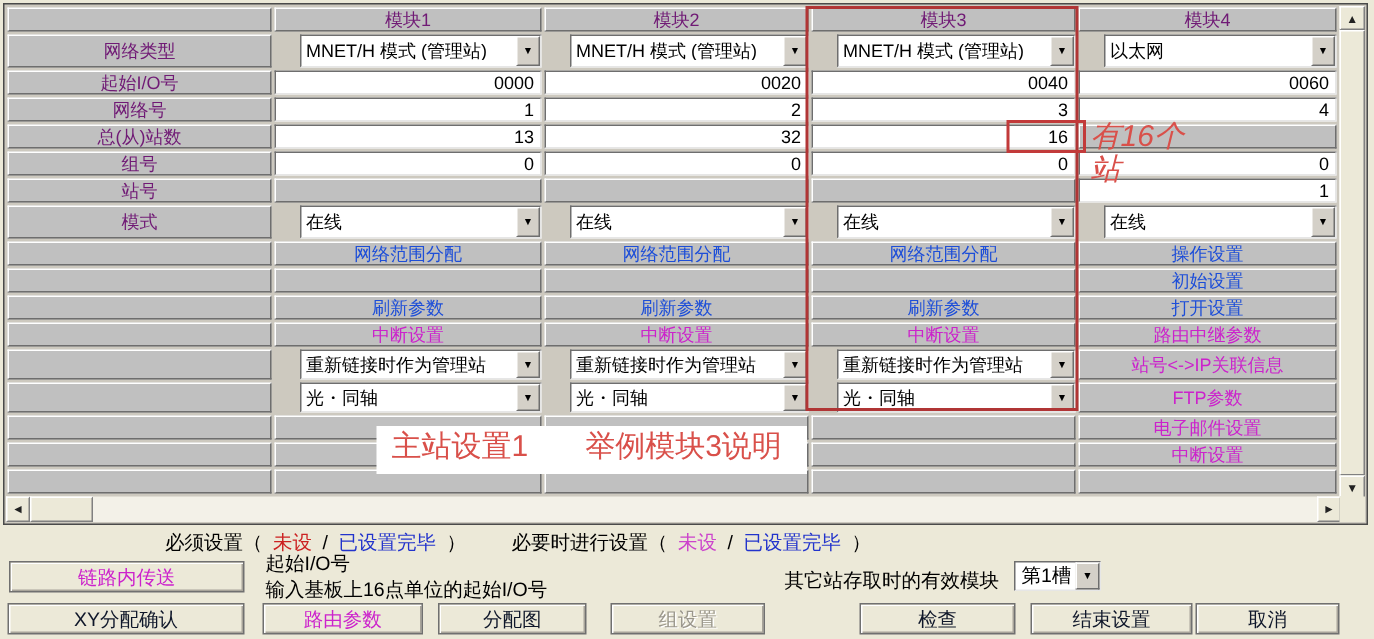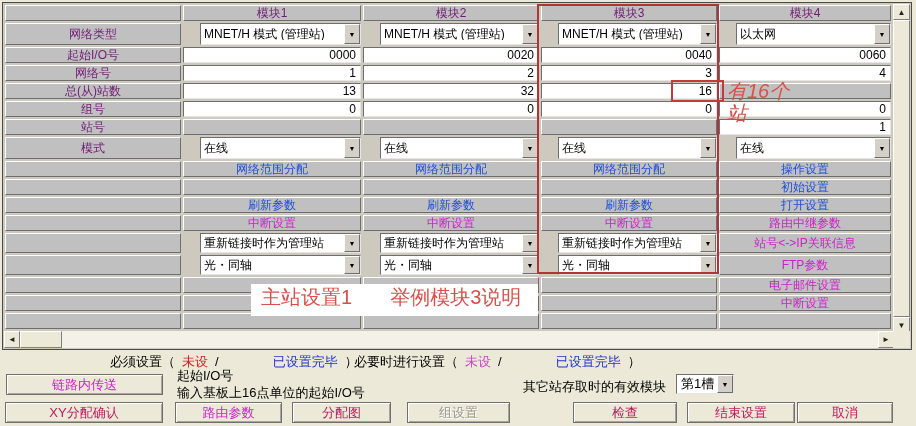--- a/index.html
+++ b/index.html
@@ -117,32 +117,32 @@
     width: 287px; height: 32px;
     background: #ffffff;
     display: flex; align-items: flex-start; gap: 38px;
     padding-left: 10px;
     color: #d9504a; font-size: 20px;
     z-index: 6;
   }
   
   .legend { position: absolute; top: 353px; height: 14px; font-size: 13px; white-space: nowrap; }
   #legend1 { left: 110px; }
-  #legend2 { left: 354px; }
+  #legend2 { left: 341px; }
   .legend span { margin-right: 7px; }
   .t-red { color: #cc2222; }
   .t-mag { color: #cc44cc; }
-  .t-blue { color: #2233cc; margin-left: 47px; }
+  .t-blue { color: #2233cc; }
   .btn {
     position: absolute; height: 21px;
     background: #ece9d8;
     border: 1px solid #707070;
     box-shadow: inset 1px 1px 0 #ffffff, inset -1px -1px 0 #a8a49a;
     display: flex; align-items: center; justify-content: center;
-    font-size: 13px; color: #be185d;
+    font-size: 13px; color: #0f172a;
   }
   .btn.mag { color: #cc22cc; }
   .btn.dis { color: #9a968c; text-shadow: 1px 1px 0 #fff; }
   #io-help { position: absolute; left: 177px; top: 367px; font-size: 13px; line-height: 17px; }
   #valid-label { position: absolute; left: 523px; top: 378px; font-size: 13px; }
   #slot-combo {
     position: absolute; left: 676px; top: 374px;
     width: 58px; height: 20px;
     background: #fff;
     border: 1px solid; border-color: #6e6e6e #e6e6e6 #e6e6e6 #6e6e6e;

